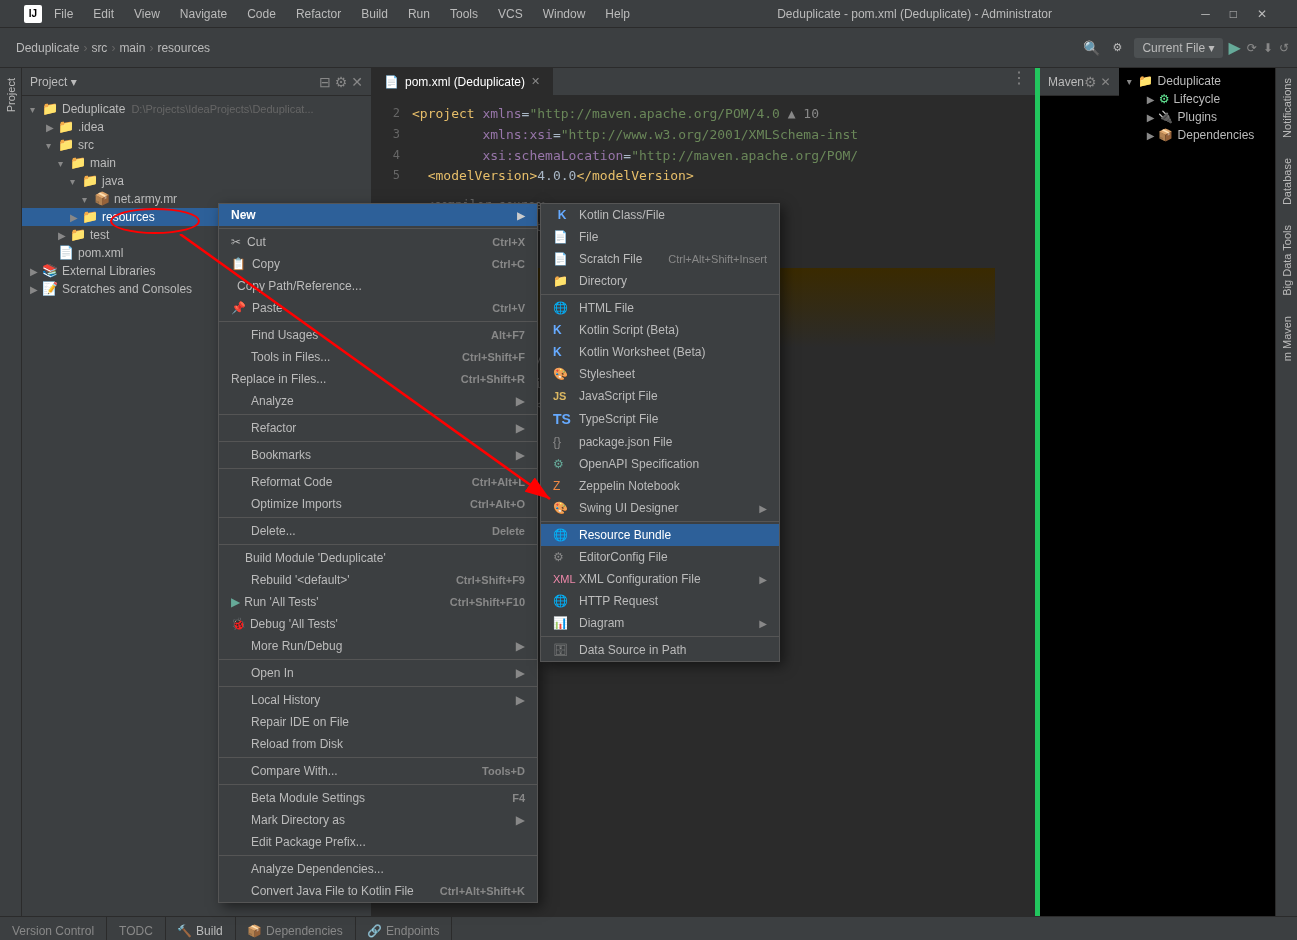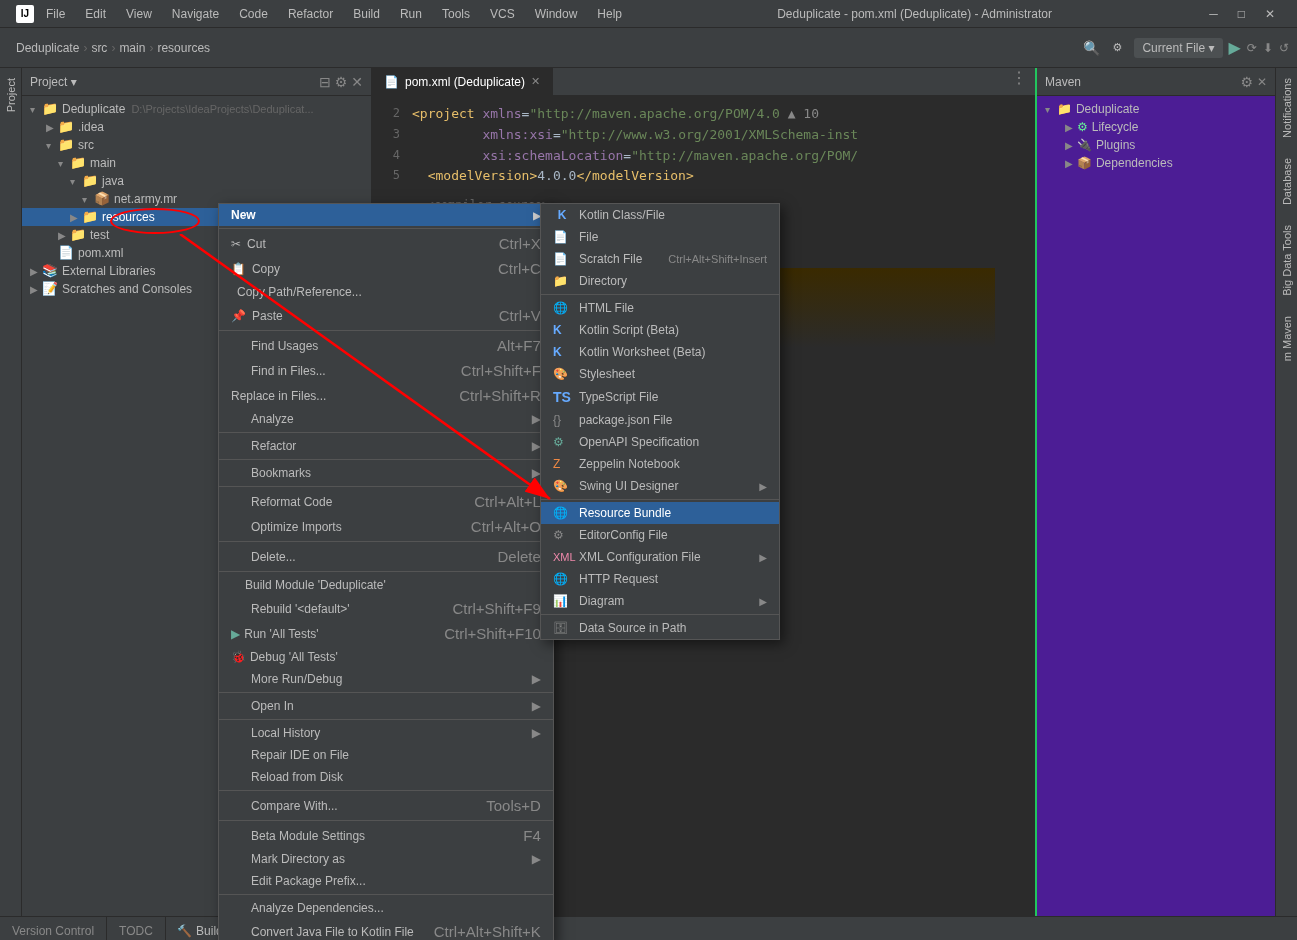--- a/index.html
+++ b/index.html
@@ -1,19 +1,19 @@
 <!DOCTYPE html>
 <html><head>
   <meta charset="utf-8">
   <style>
     * { margin: 0; padding: 0; box-sizing: border-box; }
     body { font-family: 'Segoe UI', Arial, sans-serif; font-size: 12px; background: #3c3f41; color: #bbbbbb; width: 1297px; height: 940px; overflow: hidden; position: relative; }
 
     
-    .title-bar { height: 28px; background: #3c3f41; display: flex; align-items: center; padding: 0 16px; border-bottom: 1px solid #2b2b2b; }
+    .title-bar { height: 28px; background: #3c3f41; display: flex; align-items: center; padding: 0 24px; border-bottom: 1px solid #2b2b2b; }
     .title-bar-logo { width: 18px; height: 18px; background: #fff; border-radius: 2px; margin-right: 8px; display: flex; align-items: center; justify-content: center; font-size: 10px; color: #000; font-weight: bold; }
     .title-bar-menus { display: flex; gap: 12px; font-size: 12px; color: #bbbbbb; }
     .title-bar-menus span { cursor: pointer; padding: 2px 4px; }
     .title-bar-title { flex: 1; text-align: center; font-size: 12px; color: #bbbbbb; }
     .title-bar-controls { display: flex; gap: 8px; }
     .title-bar-controls span { cursor: pointer; padding: 2px 6px; font-size: 12px; }
 
     
     .toolbar { height: 40px; background: #3c3f41; display: flex; align-items: center; padding: 0 8px; border-bottom: 1px solid #2b2b2b; gap: 4px; }
     .toolbar-btn { padding: 3px 6px; cursor: pointer; border-radius: 3px; font-size: 11px; color: #bbbbbb; background: transparent; border: none; }
@@ -52,39 +52,39 @@
     .editor-content { flex: 1; padding: 8px 0; font-family: monospace; font-size: 13px; line-height: 1.6; color: #a9b7c6; overflow: hidden; position: relative; }
     .editor-line { display: flex; }
     .line-num { width: 40px; text-align: right; padding-right: 12px; color: #666; font-size: 12px; user-select: none; }
     .line-content { flex: 1; }
     .code-tag { color: #e8bf6a; }
     .code-attr { color: #9876aa; }
     .code-val { color: #6a8759; }
     .code-text { color: #a9b7c6; }
 
     
-    .right-sidebar { width: 240px; background: #4c1d95; border-left: 2px solid #22c55e; display: flex; flex-direction: column; }
+    .right-sidebar { width: 240px; background: #000000; border-left: 5px solid #22c55e; display: flex; flex-direction: row; }
     .right-sidebar-header { height: 28px; background: #3c3f41; display: flex; align-items: center; padding: 0 8px; border-bottom: 1px solid #2b2b2b; }
     .right-sidebar-title { font-size: 12px; color: #bbbbbb; flex: 1; }
     .maven-tree { padding: 4px 0; }
     .maven-item { display: flex; align-items: center; padding: 2px 8px; cursor: pointer; font-size: 12px; }
 
     
     .right-side-tabs { width: 22px; background: #3c3f41; border-left: 1px solid #2b2b2b; display: flex; flex-direction: column; align-items: center; padding-top: 4px; gap: 8px; }
     .right-side-tab { writing-mode: vertical-rl; font-size: 11px; color: #bbbbbb; padding: 6px 3px; cursor: pointer; }
 
     
     .bottom-tabs { height: 28px; background: #3c3f41; display: flex; align-items: center; border-top: 1px solid #2b2b2b; }
     .bottom-tab { padding: 0 12px; height: 100%; display: flex; align-items: center; font-size: 12px; cursor: pointer; color: #888; border-right: 1px solid #2b2b2b; }
     .bottom-tab.active { color: #bbbbbb; }
 
     
     .context-menu { position: absolute; left: 218px; top: 203px; background: #3c3f41; border: 1px solid #555; box-shadow: 4px 4px 12px rgba(0,0,0,0.5); z-index: 100; min-width: 320px; }
     .context-menu-item { display: flex; align-items: center; padding: 4px 12px; cursor: pointer; font-size: 12px; color: #bbbbbb; position: relative; }
-    .context-menu-item .shortcut { margin-left: auto; color: #888; font-size: 15px; padding-left: 20px; }
+    .context-menu-item .shortcut { margin-left: auto; color: #888; font-size: 11px; padding-left: 20px; font-weight: bold; }
     .context-menu-item .arrow { margin-left: auto; color: #888; }
     .context-menu-separator { height: 1px; background: #555; margin: 2px 0; }
     .context-menu-new { display: flex; align-items: center; padding: 4px 12px; background: #2d6099; color: #fff; font-size: 12px; font-weight: bold; }
 
     
     .sub-menu { position: absolute; left: 540px; top: 203px; background: #3c3f41; border: 1px solid #555; box-shadow: 4px 4px 12px rgba(0,0,0,0.5); z-index: 101; min-width: 240px; }
     .sub-menu-item { display: flex; align-items: center; padding: 4px 12px; cursor: pointer; font-size: 12px; color: #bbbbbb; gap: 8px; }
     .sub-menu-item.highlighted { background: #2d6099; color: #fff; }
     .sub-menu-separator { height: 1px; background: #555; margin: 2px 0; }
     .sub-menu-item .shortcut { margin-left: auto; color: #888; font-size: 11px; }
@@ -358,21 +358,21 @@
     <span style="margin-right:6px;">📌</span>
     <span>Paste</span>
     <span class="shortcut">Ctrl+V</span>
   </div>
   <div class="context-menu-separator"></div>
   <div class="context-menu-item">
     <span style="margin-left:20px;">Find Usages</span>
     <span class="shortcut">Alt+F7</span>
   </div>
   <div class="context-menu-item">
-    <span style="margin-left:20px;">Find in Files...</span>
+    <span style="margin-left:20px;">Tools in Files...</span>
     <span class="shortcut">Ctrl+Shift+F</span>
   </div>
   <div class="context-menu-item">
     <span style="">Replace in Files...</span>
     <span class="shortcut">Ctrl+Shift+R</span>
   </div>
   <div class="context-menu-item">
     <span style="margin-left:20px;">Analyze</span>
     <span class="arrow" style="margin-left:auto;">▶</span>
   </div>
@@ -491,20 +491,24 @@
     <span style="color:#6af; font-size:12px; width:18px; font-weight:bold;">K</span>
     <span>Kotlin Script (Beta)</span>
   </div>
   <div class="sub-menu-item">
     <span style="color:#6af; font-size:12px; width:18px; font-weight:bold;">K</span>
     <span>Kotlin Worksheet (Beta)</span>
   </div>
   <div class="sub-menu-item">
     <span style="color:#6a6; font-size:12px; width:18px;">🎨</span>
     <span>Stylesheet</span>
+  </div>
+  <div class="sub-menu-item">
+    <span style="color:#dcb862; font-size:11px; width:18px; font-weight:bold;">JS</span>
+    <span>JavaScript File</span>
   </div>
   <div class="sub-menu-item">
     <span style="color:#6af; font-size:14px; width:18px; font-weight:bold;">TS</span>
     <span>TypeScript File</span>
   </div>
   <div class="sub-menu-item">
     <span style="color:#888; font-size:12px; width:18px;">{}</span>
     <span>package.json File</span>
   </div>
   <div class="sub-menu-item">

